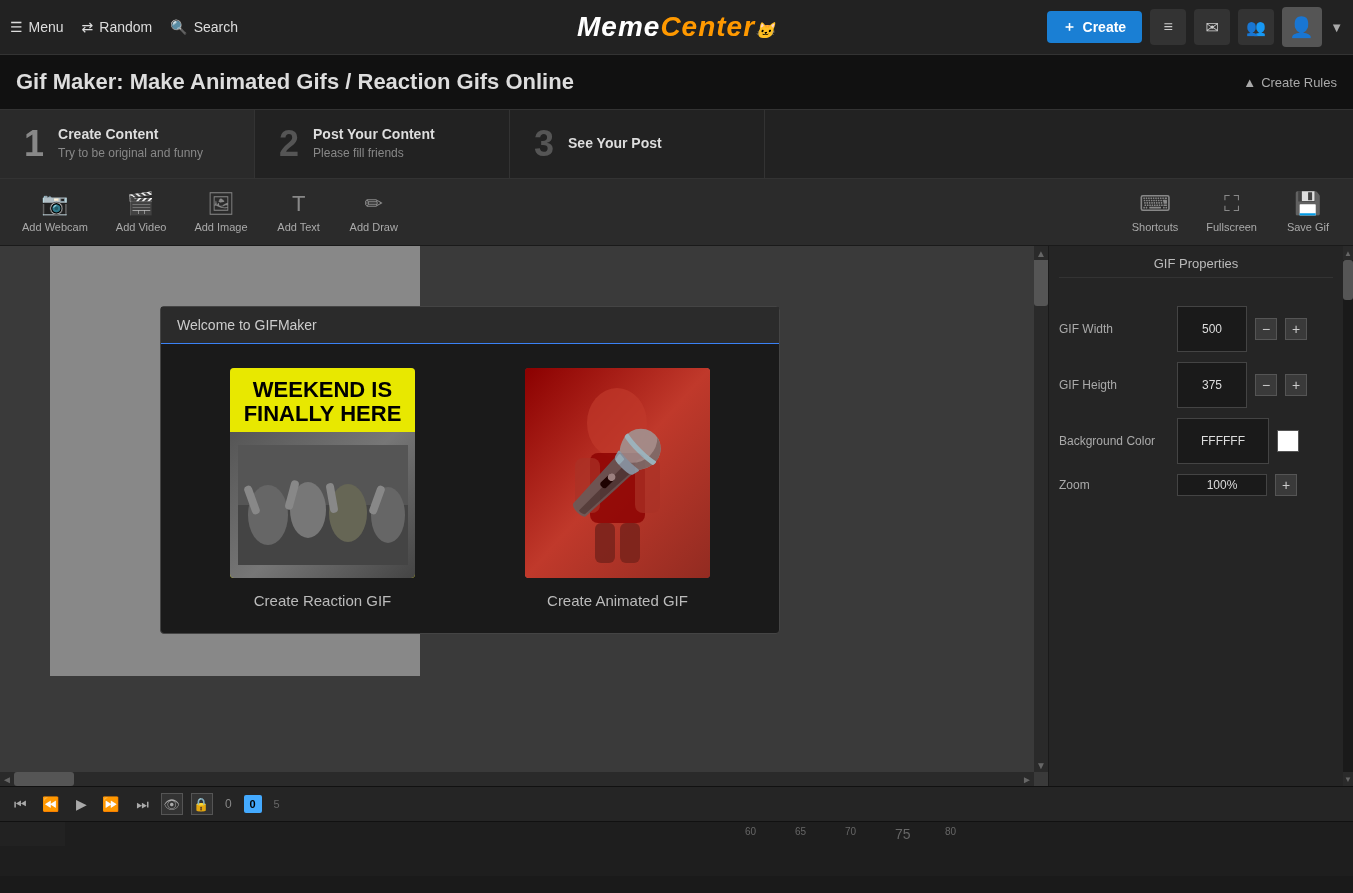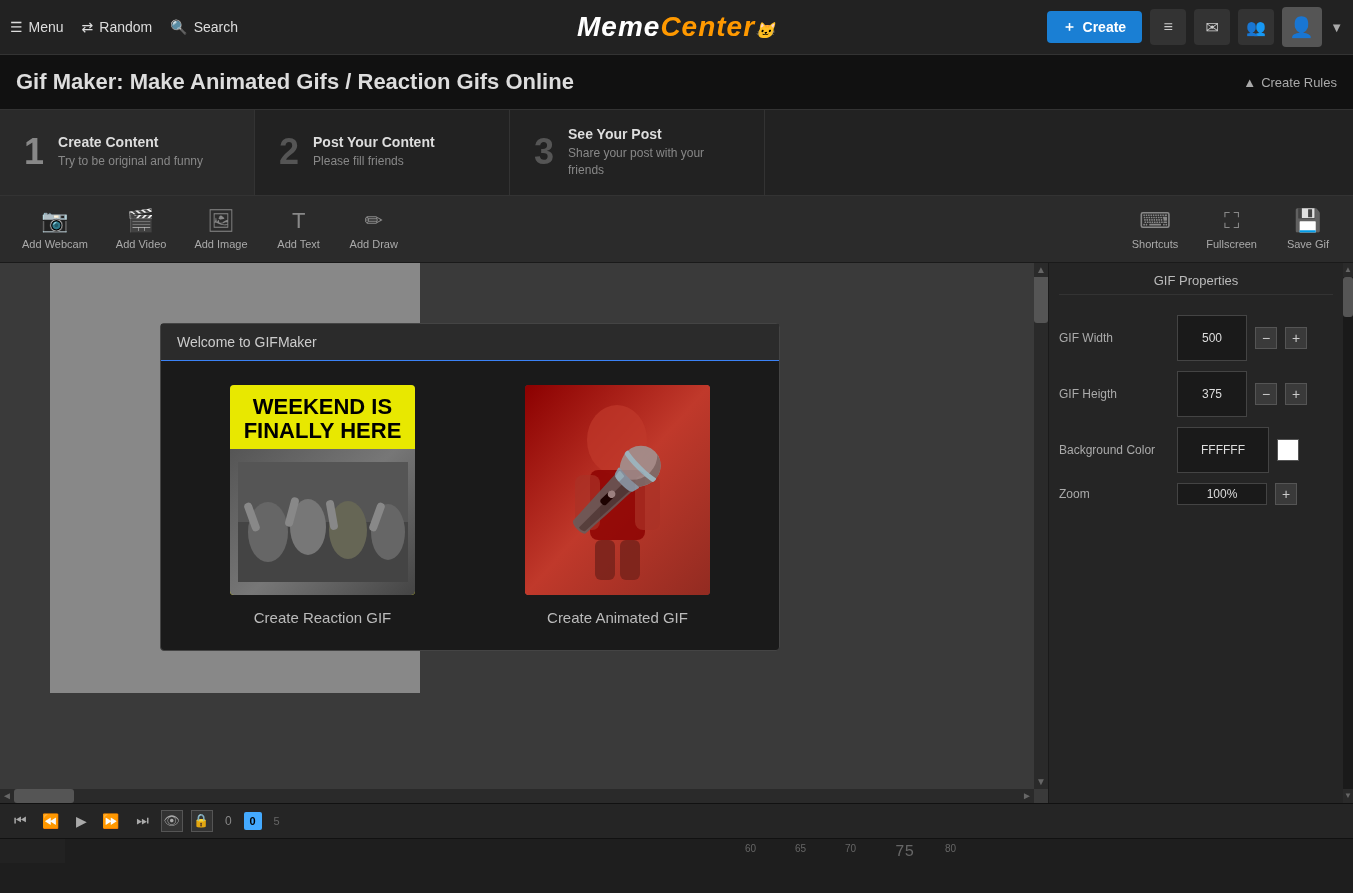--- a/index.html
+++ b/index.html
@@ -260,21 +260,21 @@
       width: 295px;
       background: #252525;
       border-left: 1px solid #1a1a1a;
       padding: 10px;
       overflow-y: auto;
     }
     .panel-title {
       font-size: 13px;
       color: #bbb;
       text-align: center;
-      margin-bottom: 20px;
+      margin-bottom: 28px;
       border-bottom: 1px solid #333;
       padding-bottom: 6px;
     }
     .prop-row {
       display: flex;
       align-items: center;
       margin-bottom: 10px;
       gap: 8px;
     }
     .prop-label {
@@ -449,21 +449,20 @@
     <div class="step-num">2</div>
     <div class="step-info">
       <div class="step-title">Post Your Content</div>
       <div class="step-desc">Please fill friends</div>
     </div>
   </div>
   <div class="step">
     <div class="step-num">3</div>
     <div class="step-info">
       <div class="step-title">See Your Post</div>
-      <div class="step-desc">Share your post with your friends</div>
     </div>
   </div>
 </div>
 
 <div class="toolbar">
   <button class="tool-btn">
     <span class="tool-icon">📷</span>
     <span>Add Webcam</span>
   </button>
   <button class="tool-btn">
@@ -633,17 +632,17 @@
     <span style="font-size:11px;color:#666;margin-left:4px;">5</span>
   </div>
 
   <div style="display:flex;height:24px;background:#1e1e1e;overflow:hidden;">
     <div style="width:65px;background:#222;flex-shrink:0;"></div>
     <div style="flex:1;position:relative;background:#1e1e1e;">
 
       <span style="position:absolute;left:680px;font-size:10px;color:#666;top:4px;">60</span>
       <span style="position:absolute;left:730px;font-size:10px;color:#666;top:4px;">65</span>
       <span style="position:absolute;left:780px;font-size:10px;color:#666;top:4px;">70</span>
-      <span style="position:absolute;left:830px;font-size:16px;color:#666;top:4px;font-family:Liberation Mono, monospace;">75</span>
+      <span style="position:absolute;left:830px;font-size:14px;color:#666;top:4px;">75</span>
       <span style="position:absolute;left:880px;font-size:10px;color:#666;top:4px;">80</span>
     </div>
   </div>
 </div>
 
 </body></html>

